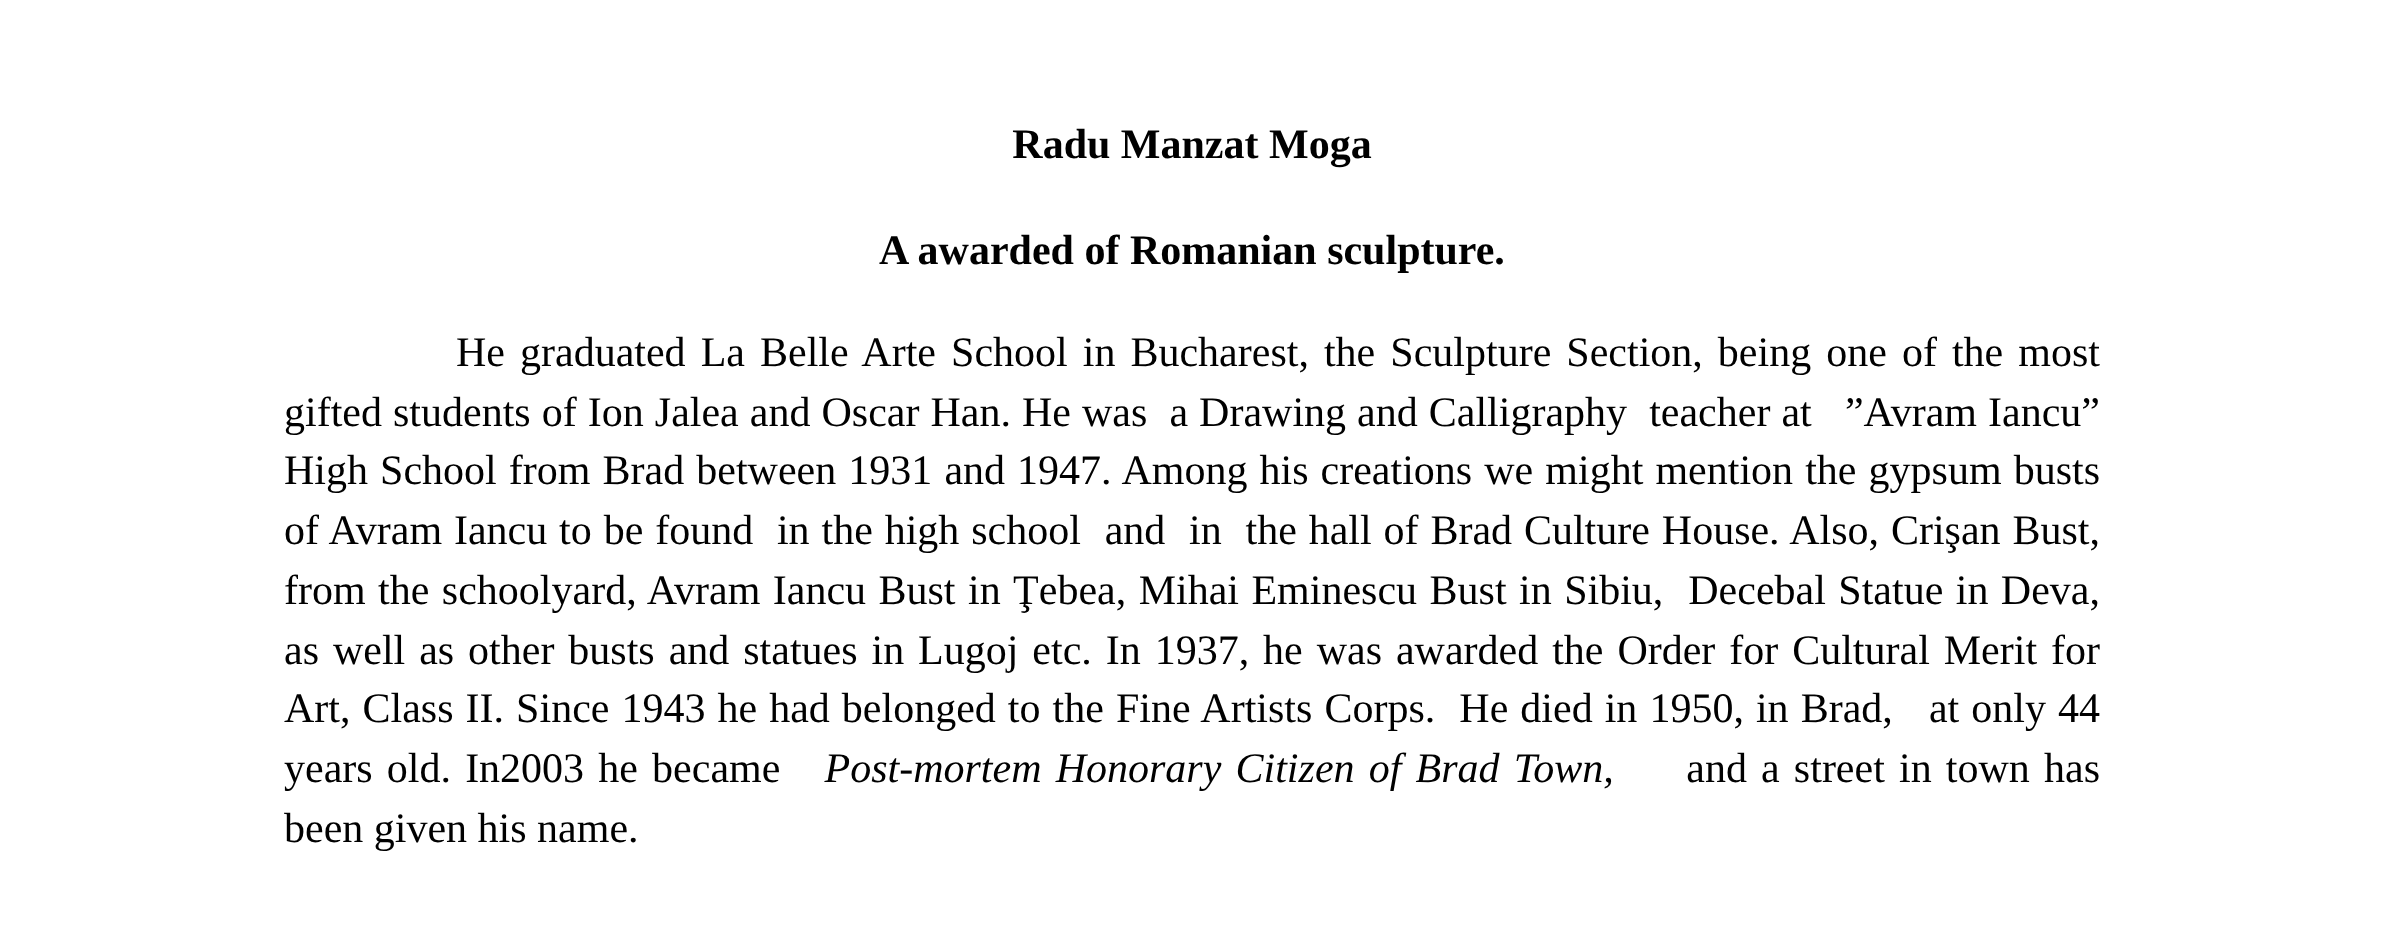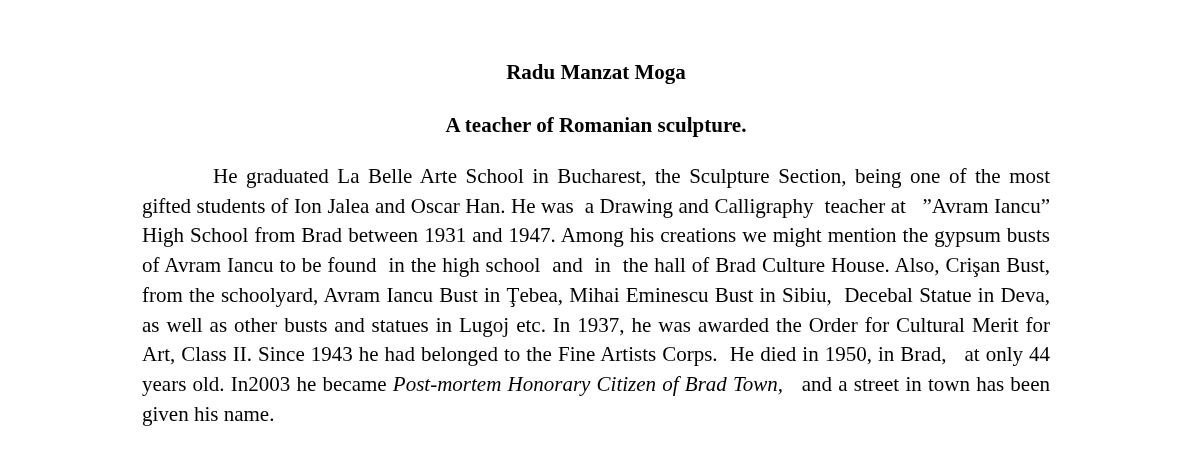--- a/index.html
+++ b/index.html
@@ -46,26 +46,27 @@
     font-size: 21px;
     line-height: 29.7px;
     text-align: justify;
     text-justify: inter-word;
     text-indent: 71px;
   }
   .para em {
   }
   .nowrap-space {
     white-space: pre-wrap;
+    margin-left: 15px;
   }
 </style>
 </head>
 <body>
 
 <div class="page">
   <div class="doc-body">
     <div class="title">Radu Manzat Moga</div>
-    <div class="subtitle">A teacher of Romanian sculpture.</div>
+    <div class="subtitle">A awarded of Romanian sculpture.</div>
     <div class="para">
       <span class="nowrap-space">He graduated La Belle Arte School in Bucharest, the Sculpture Section, being one of the most gifted students of Ion Jalea and Oscar Han. He was  a Drawing and Calligraphy  teacher at   ”Avram Iancu” High School from Brad between 1931 and 1947. Among his creations we might mention the gypsum busts of Avram Iancu to be found  in the high school  and  in  the hall of Brad Culture House. Also, Crişan Bust, from the schoolyard, Avram Iancu Bust in Ţebea, Mihai Eminescu Bust in Sibiu,  Decebal Statue in Deva, as well as other busts and statues in Lugoj etc. In 1937, he was awarded the Order for Cultural Merit for Art, Class II. Since 1943 he had belonged to the Fine Artists Corps.  He died in 1950, in Brad,   at only 44 years old. In2003 he became </span><em class="nowrap-space">Post-mortem Honorary Citizen of Brad Town,</em><span class="nowrap-space">   and a street in town has been given his name.</span>
     </div>
   </div>
 </div>
 
 </body></html>

